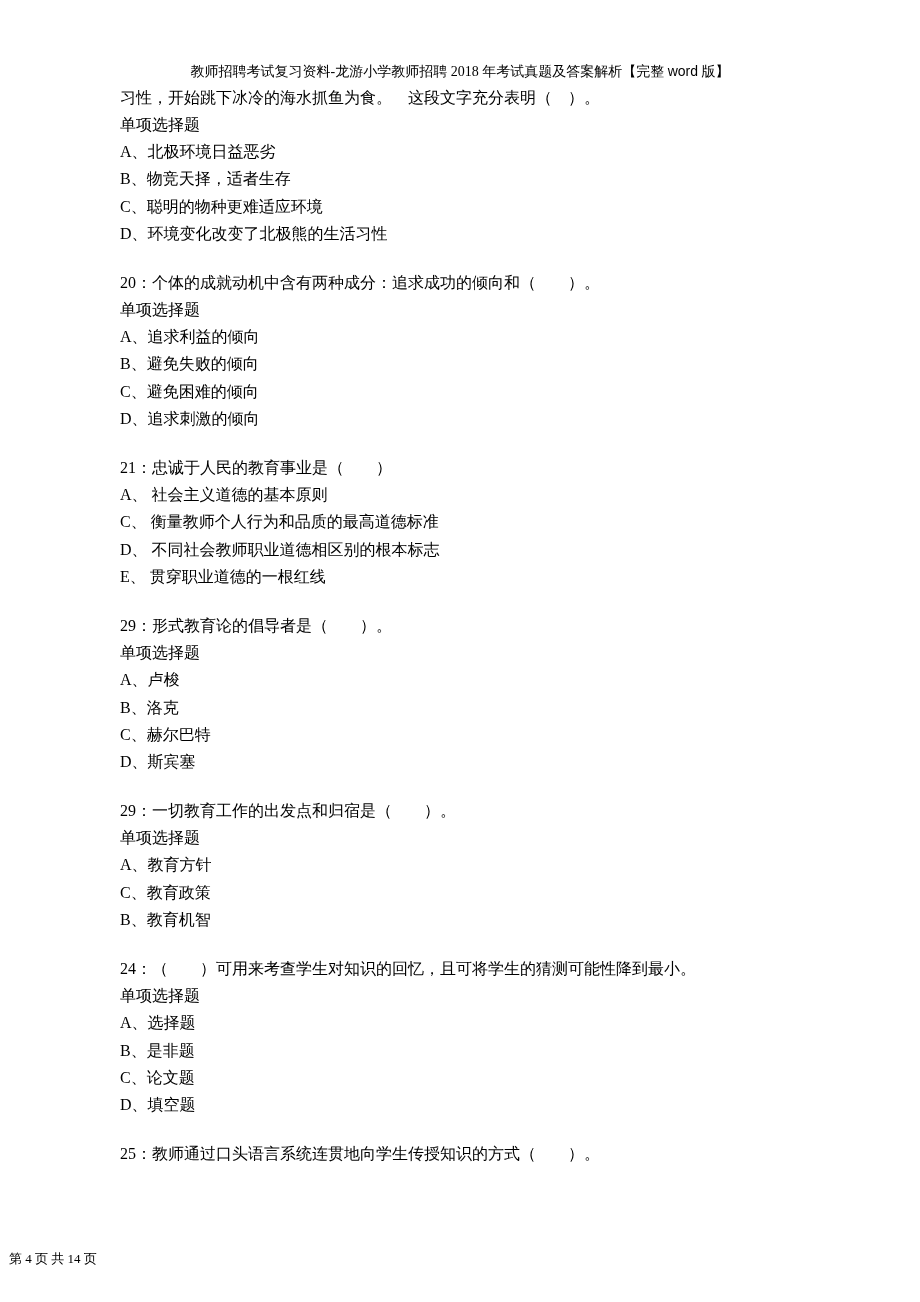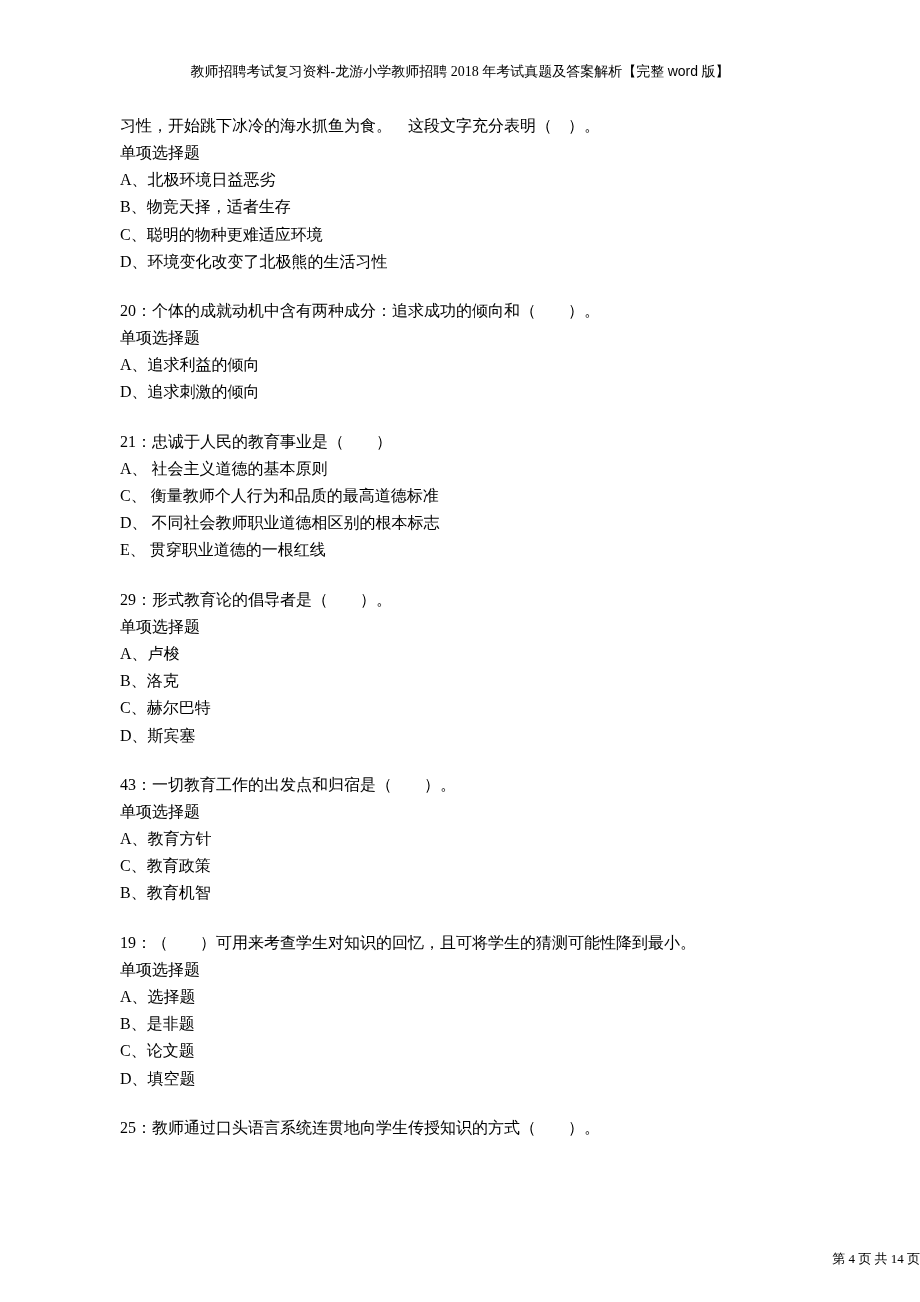--- a/index.html
+++ b/index.html
@@ -16,37 +16,36 @@
     padding: 60px 120px 40px 120px;
     box-sizing: border-box;
     color: #000;
     font-size: 16px;
     line-height: 1.7;
   }
   .header {
     text-align: center;
     font-size: 14px;
     font-family: "SimSun", "宋体", serif;
-    margin-bottom: 28px;
   }
   .header .word {
     font-family: Arial, sans-serif;
   }
   .qblock {
     margin-bottom: 22px;
   }
   .qline, .opt, .typeline {
     font-size: 16px;
   }
   .footer {
     position: absolute;
     bottom: 34px;
     left: 9px;
     right: 0;
-    text-align: right;
+    text-align: left;
     font-size: 13px;
     font-family: "SimSun", "宋体", serif;
   }
 </style>
 </head>
 <body>
 
 <div class="page">
 
   <div class="header">
@@ -59,20 +58,22 @@
     <div class="opt">A、北极环境日益恶劣</div>
     <div class="opt">B、物竞天择，适者生存</div>
     <div class="opt">C、聪明的物种更难适应环境</div>
     <div class="opt">D、环境变化改变了北极熊的生活习性</div>
   </div>
 
   <div class="qblock">
     <div class="qline">20：个体的成就动机中含有两种成分：追求成功的倾向和（　　）。</div>
     <div class="typeline">单项选择题</div>
     <div class="opt">A、追求利益的倾向</div>
+    <div class="opt">B、避免失败的倾向</div>
+    <div class="opt">C、避免困难的倾向</div>
     <div class="opt">D、追求刺激的倾向</div>
   </div>
 
   <div class="qblock">
     <div class="qline">21：忠诚于人民的教育事业是（　　）</div>
     <div class="opt">A、 社会主义道德的基本原则</div>
     <div class="opt">C、 衡量教师个人行为和品质的最高道德标准</div>
     <div class="opt">D、 不同社会教师职业道德相区别的根本标志</div>
     <div class="opt">E、 贯穿职业道德的一根红线</div>
   </div>
@@ -80,29 +81,29 @@
   <div class="qblock">
     <div class="qline">29：形式教育论的倡导者是（　　）。</div>
     <div class="typeline">单项选择题</div>
     <div class="opt">A、卢梭</div>
     <div class="opt">B、洛克</div>
     <div class="opt">C、赫尔巴特</div>
     <div class="opt">D、斯宾塞</div>
   </div>
 
   <div class="qblock">
-    <div class="qline">43：一切教育工作的出发点和归宿是（　　）。</div>
+    <div class="qline">29：一切教育工作的出发点和归宿是（　　）。</div>
     <div class="typeline">单项选择题</div>
     <div class="opt">A、教育方针</div>
     <div class="opt">C、教育政策</div>
     <div class="opt">B、教育机智</div>
   </div>
 
   <div class="qblock">
-    <div class="qline">19：（　　）可用来考查学生对知识的回忆，且可将学生的猜测可能性降到最小。</div>
+    <div class="qline">24：（　　）可用来考查学生对知识的回忆，且可将学生的猜测可能性降到最小。</div>
     <div class="typeline">单项选择题</div>
     <div class="opt">A、选择题</div>
     <div class="opt">B、是非题</div>
     <div class="opt">C、论文题</div>
     <div class="opt">D、填空题</div>
   </div>
 
   <div class="qblock">
     <div class="qline">25：教师通过口头语言系统连贯地向学生传授知识的方式（　　）。</div>
   </div>

